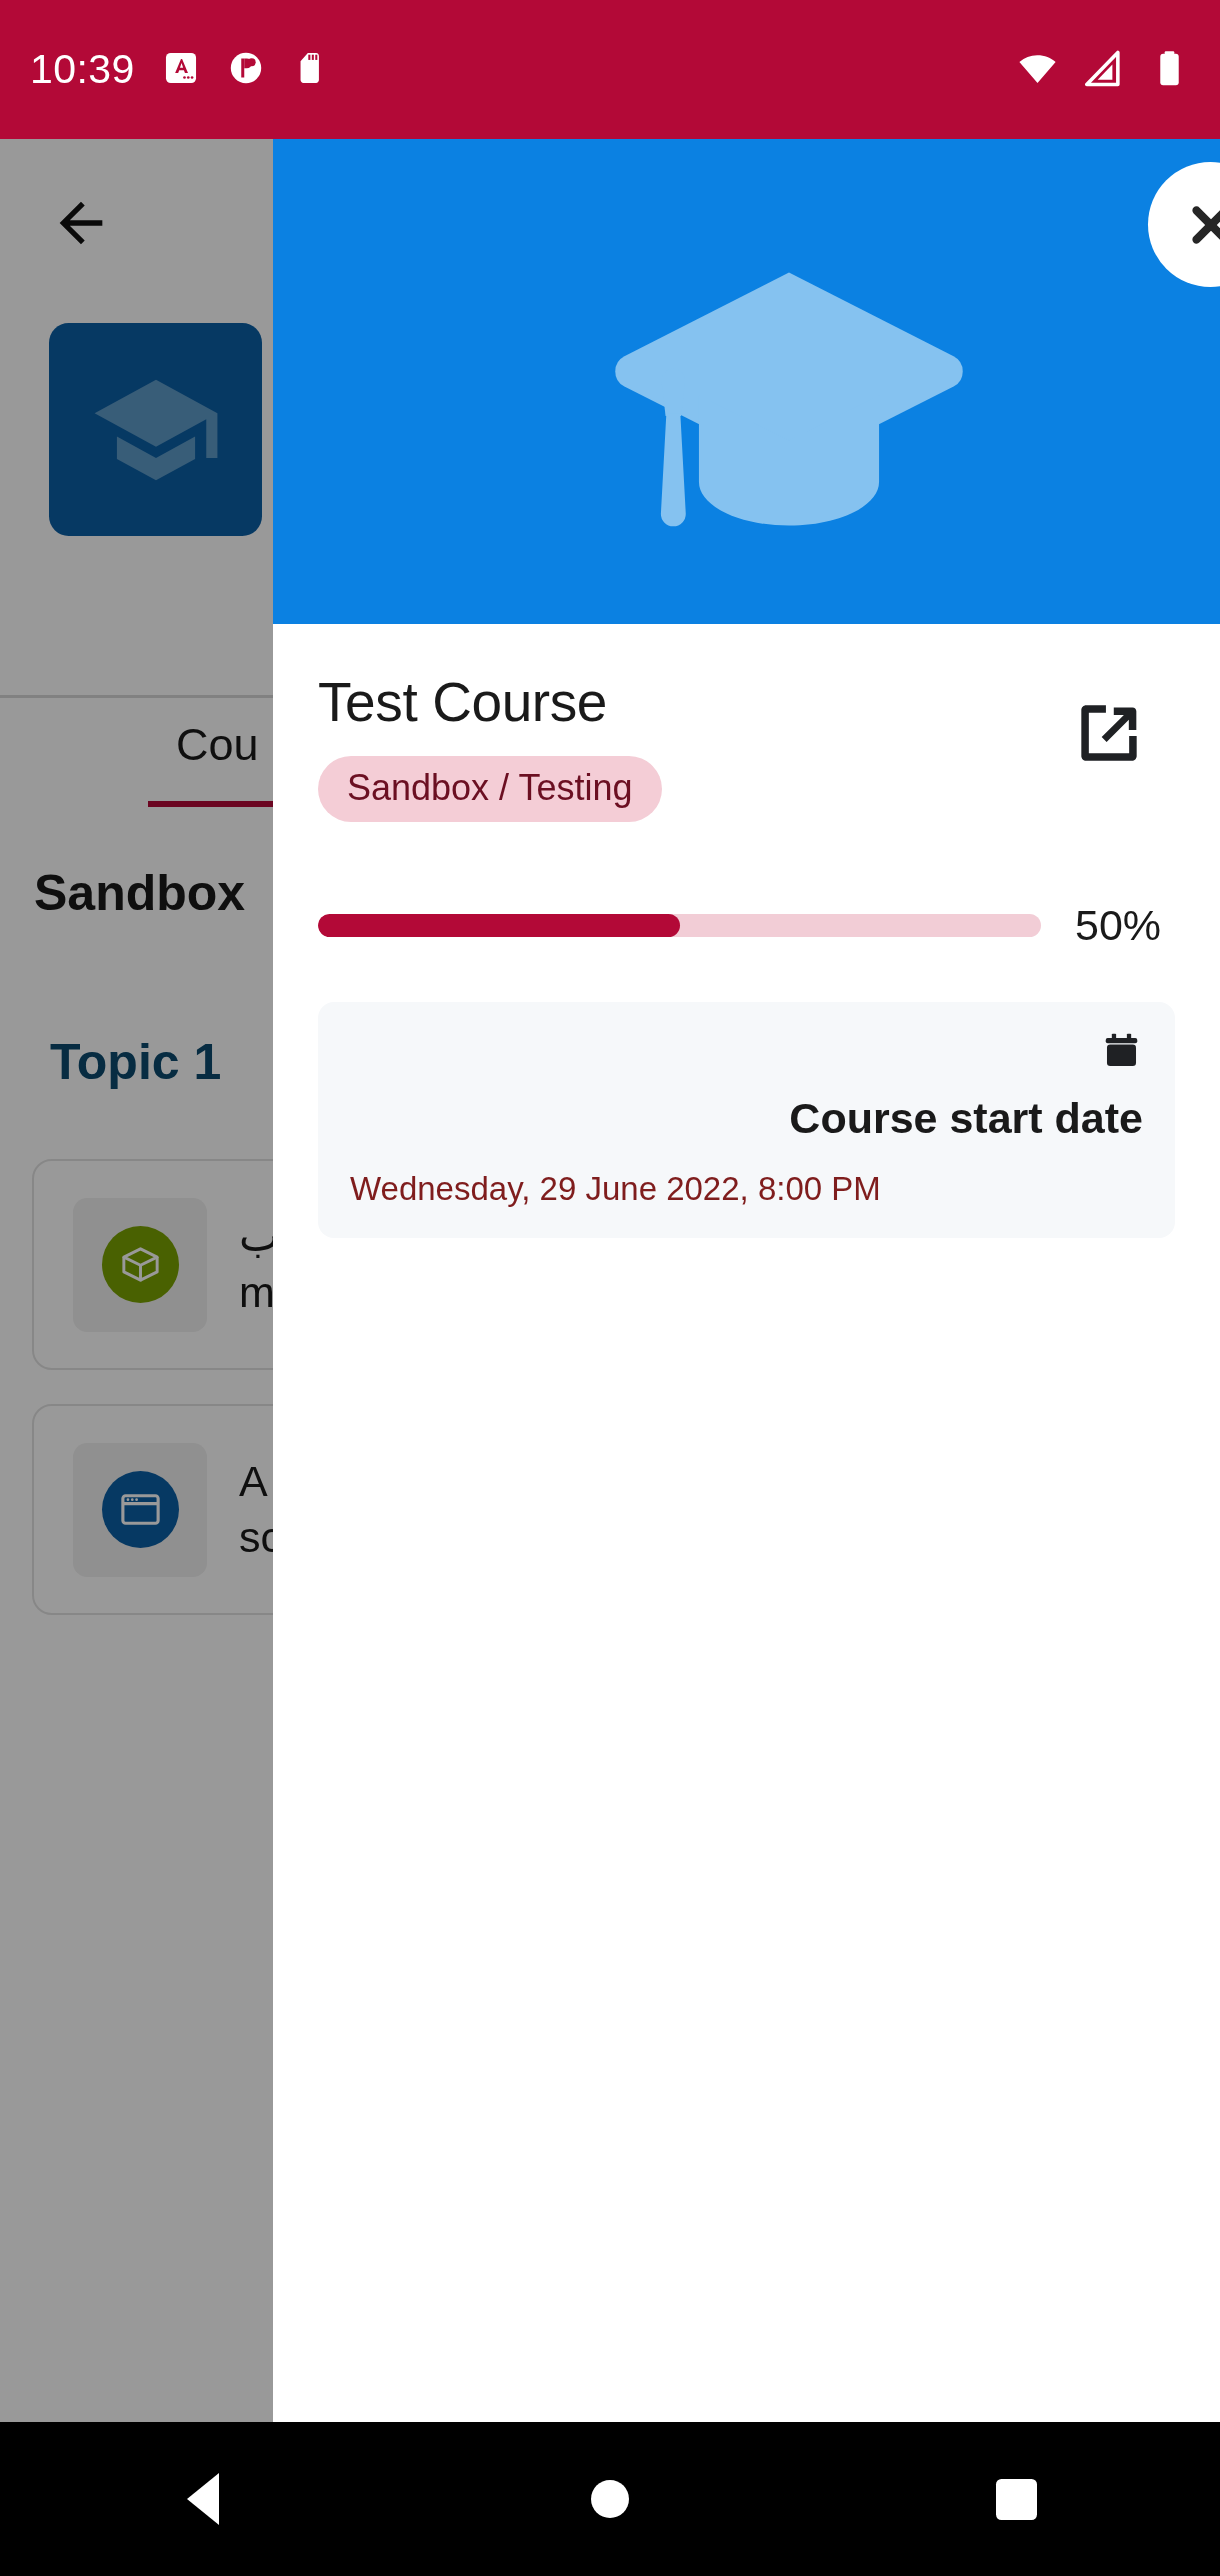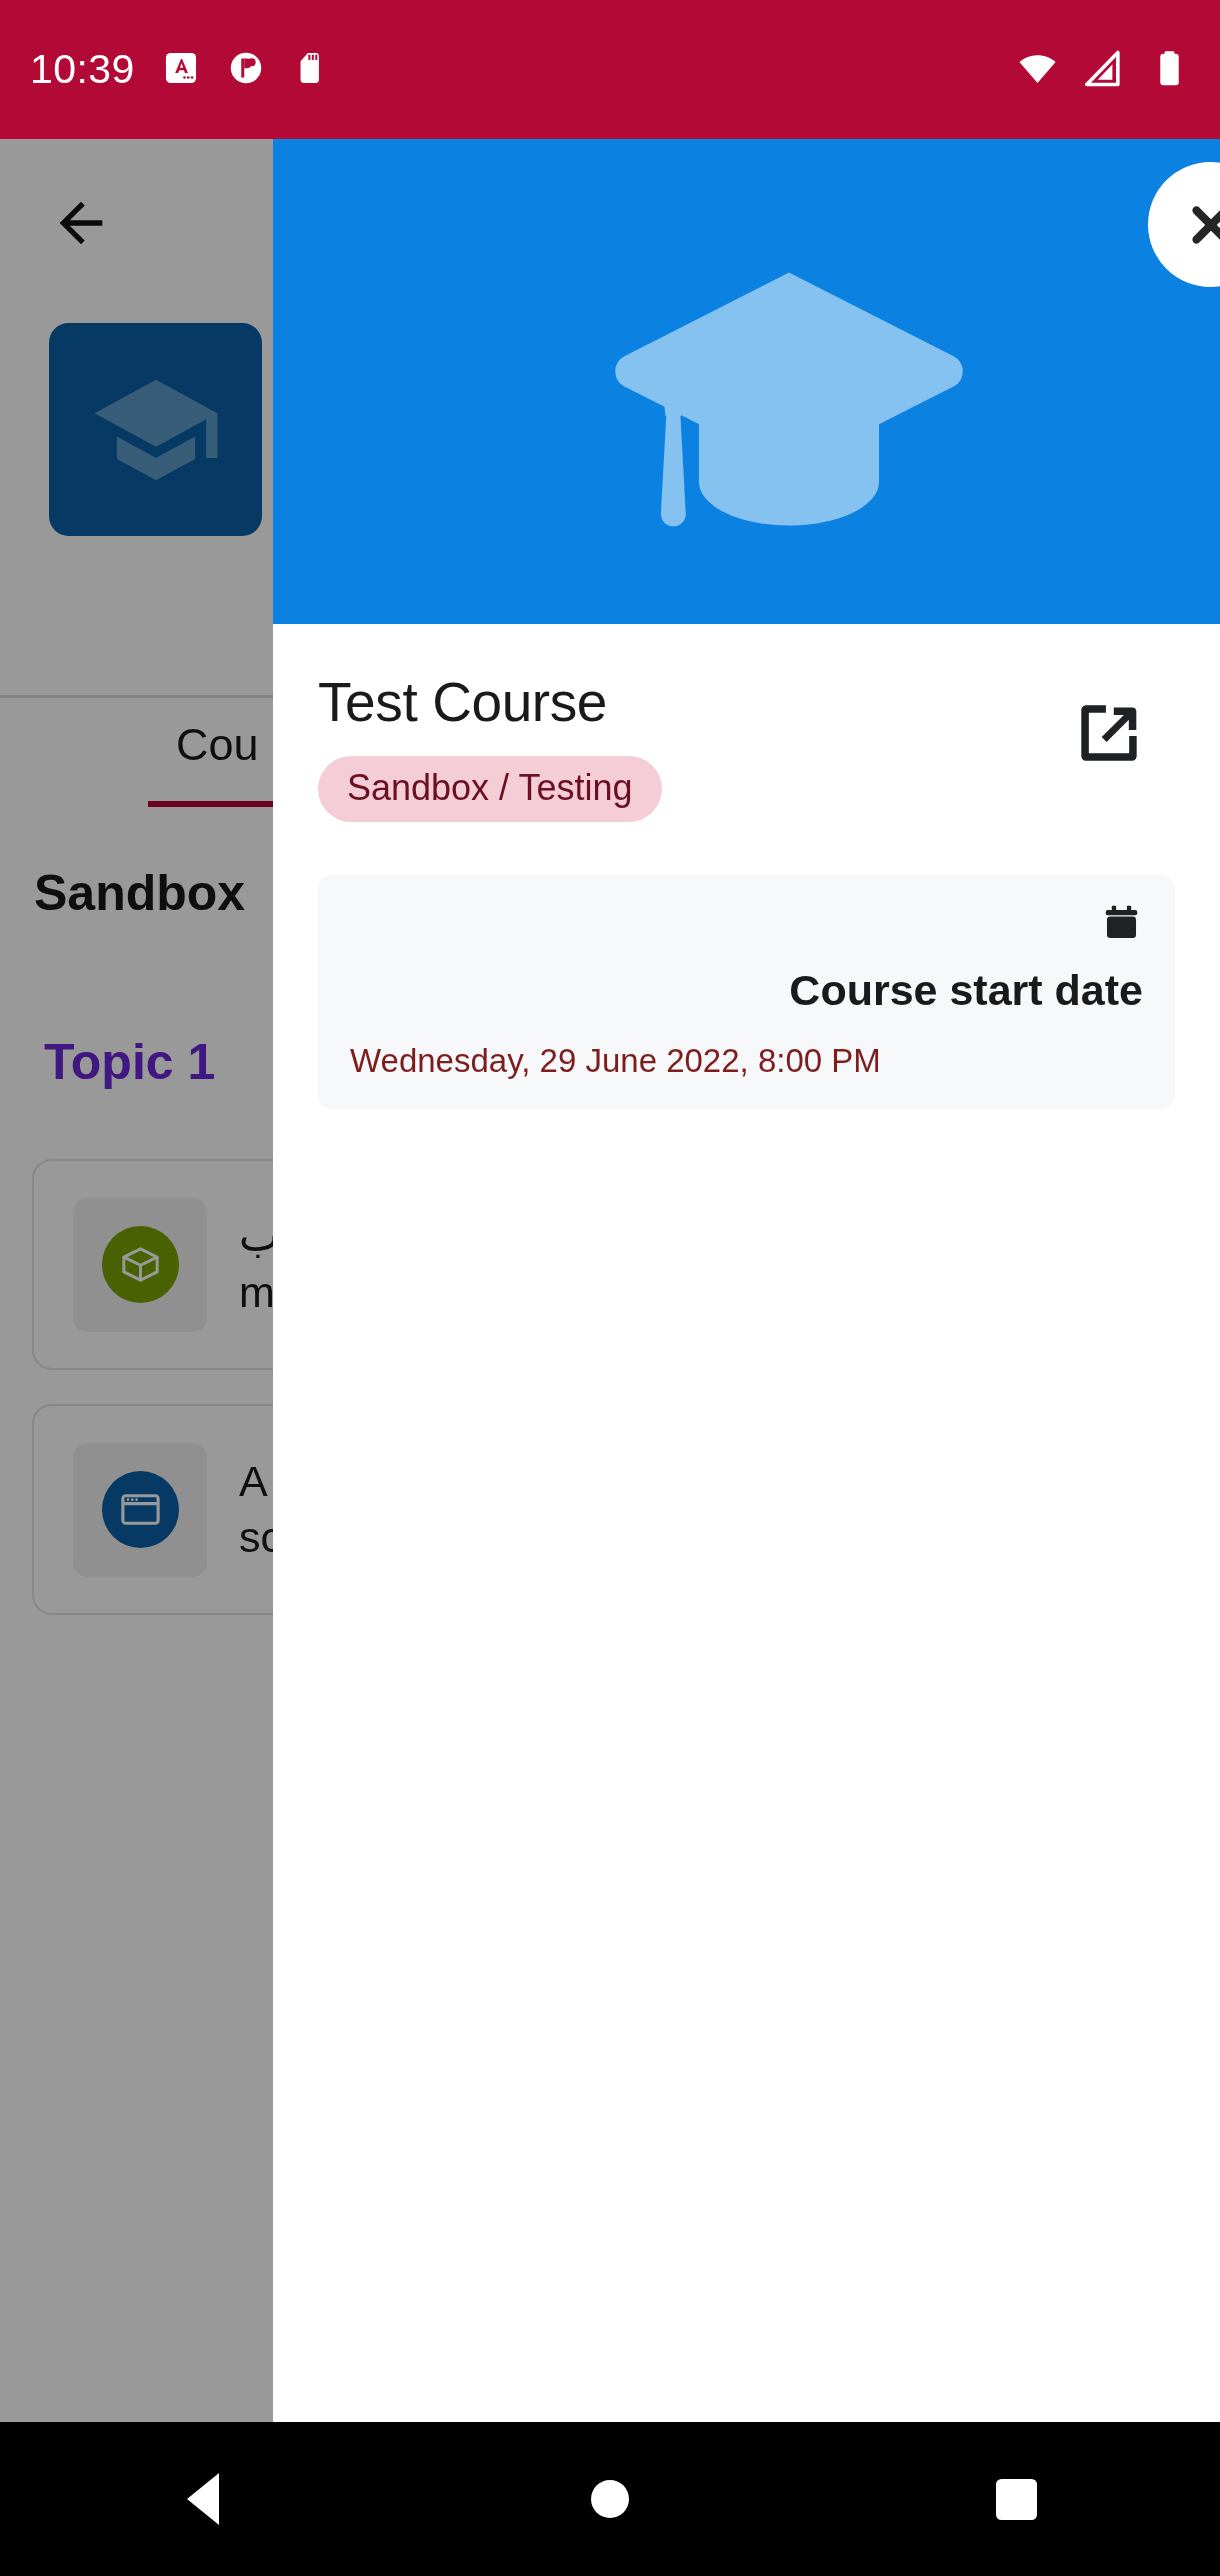--- a/index.html
+++ b/index.html
@@ -107,24 +107,24 @@
   }
   #bg-section-general {
     position: absolute;
     left: 34px; top: 725px;
     font-size: 50px;
     font-weight: 700;
     color: #1a1a1a;
   }
   #bg-section-topic1 {
     position: absolute;
-    left: 44px; top: 894px;
+    left: 50px; top: 894px;
     font-size: 50px;
     font-weight: 700;
-    color: #6d28d9;
+    color: #0c4a6e;
   }
   .bg-activity-card {
     position: absolute;
     left: 32px;
     width: 1156px;
     height: 211px;
     border: 2.7px solid #e2e2e2;
     border-radius: 19.7px;
     background: #ffffff;
     display: flex;
@@ -432,20 +432,26 @@
         </div>
 
         <button id="modal-open-link" aria-label="Open in browser">
           <svg width="82" height="82" viewBox="0 0 24 24" aria-hidden="true">
             <path d="M19.5 4.5h-6.1v2.2h2.96l-6.5 6.5 1.44 1.44 6.5-6.5v2.96h2.2V5.6c0-.6-.5-1.1-1.1-1.1h-.4z" fill="#1f2124"></path>
             <path d="M17.9 12.9v5.0H6.1V6.1h5.0V3.9H5.3c-.77 0-1.4.63-1.4 1.4v13.4c0 .77.63 1.4 1.4 1.4h13.4c.77 0 1.4-.63 1.4-1.4v-5.8h-2.2z" fill="#1f2124"></path>
           </svg>
         </button>
       </div>
 
+      <div id="modal-progress-row">
+        <div id="modal-progress-track">
+          <div id="modal-progress-fill" style="width: 50%;"></div>
+        </div>
+        <div id="modal-progress-label">50%</div>
+      </div>
 
       <div id="modal-date-card">
         <div id="modal-date-head">
           <span>
             <svg width="43" height="43" viewBox="0 0 24 24" aria-hidden="true">
               <rect x="6.6" y="2.6" width="2.4" height="3.4" rx="0.5" fill="#1f2124"></rect>
               <rect x="15" y="2.6" width="2.4" height="3.4" rx="0.5" fill="#1f2124"></rect>
               <rect x="3.2" y="5.0" width="17.6" height="3.0" rx="1.1" fill="#1f2124"></rect>
               <rect x="3.9" y="8.6" width="16.2" height="12.0" rx="1.8" fill="#1f2124"></rect>
             </svg>

